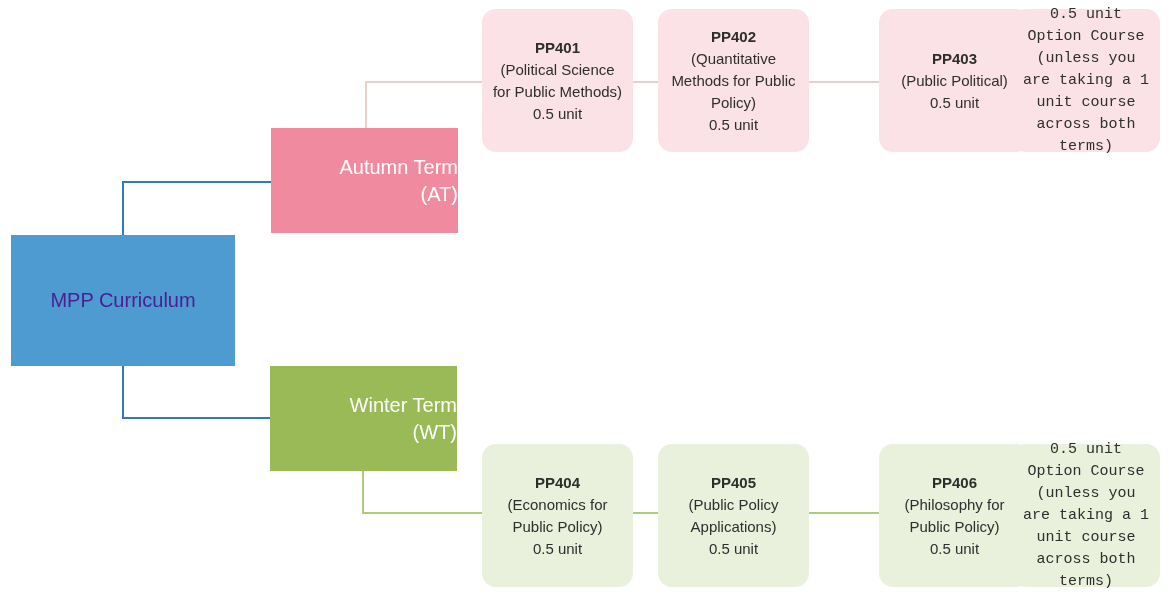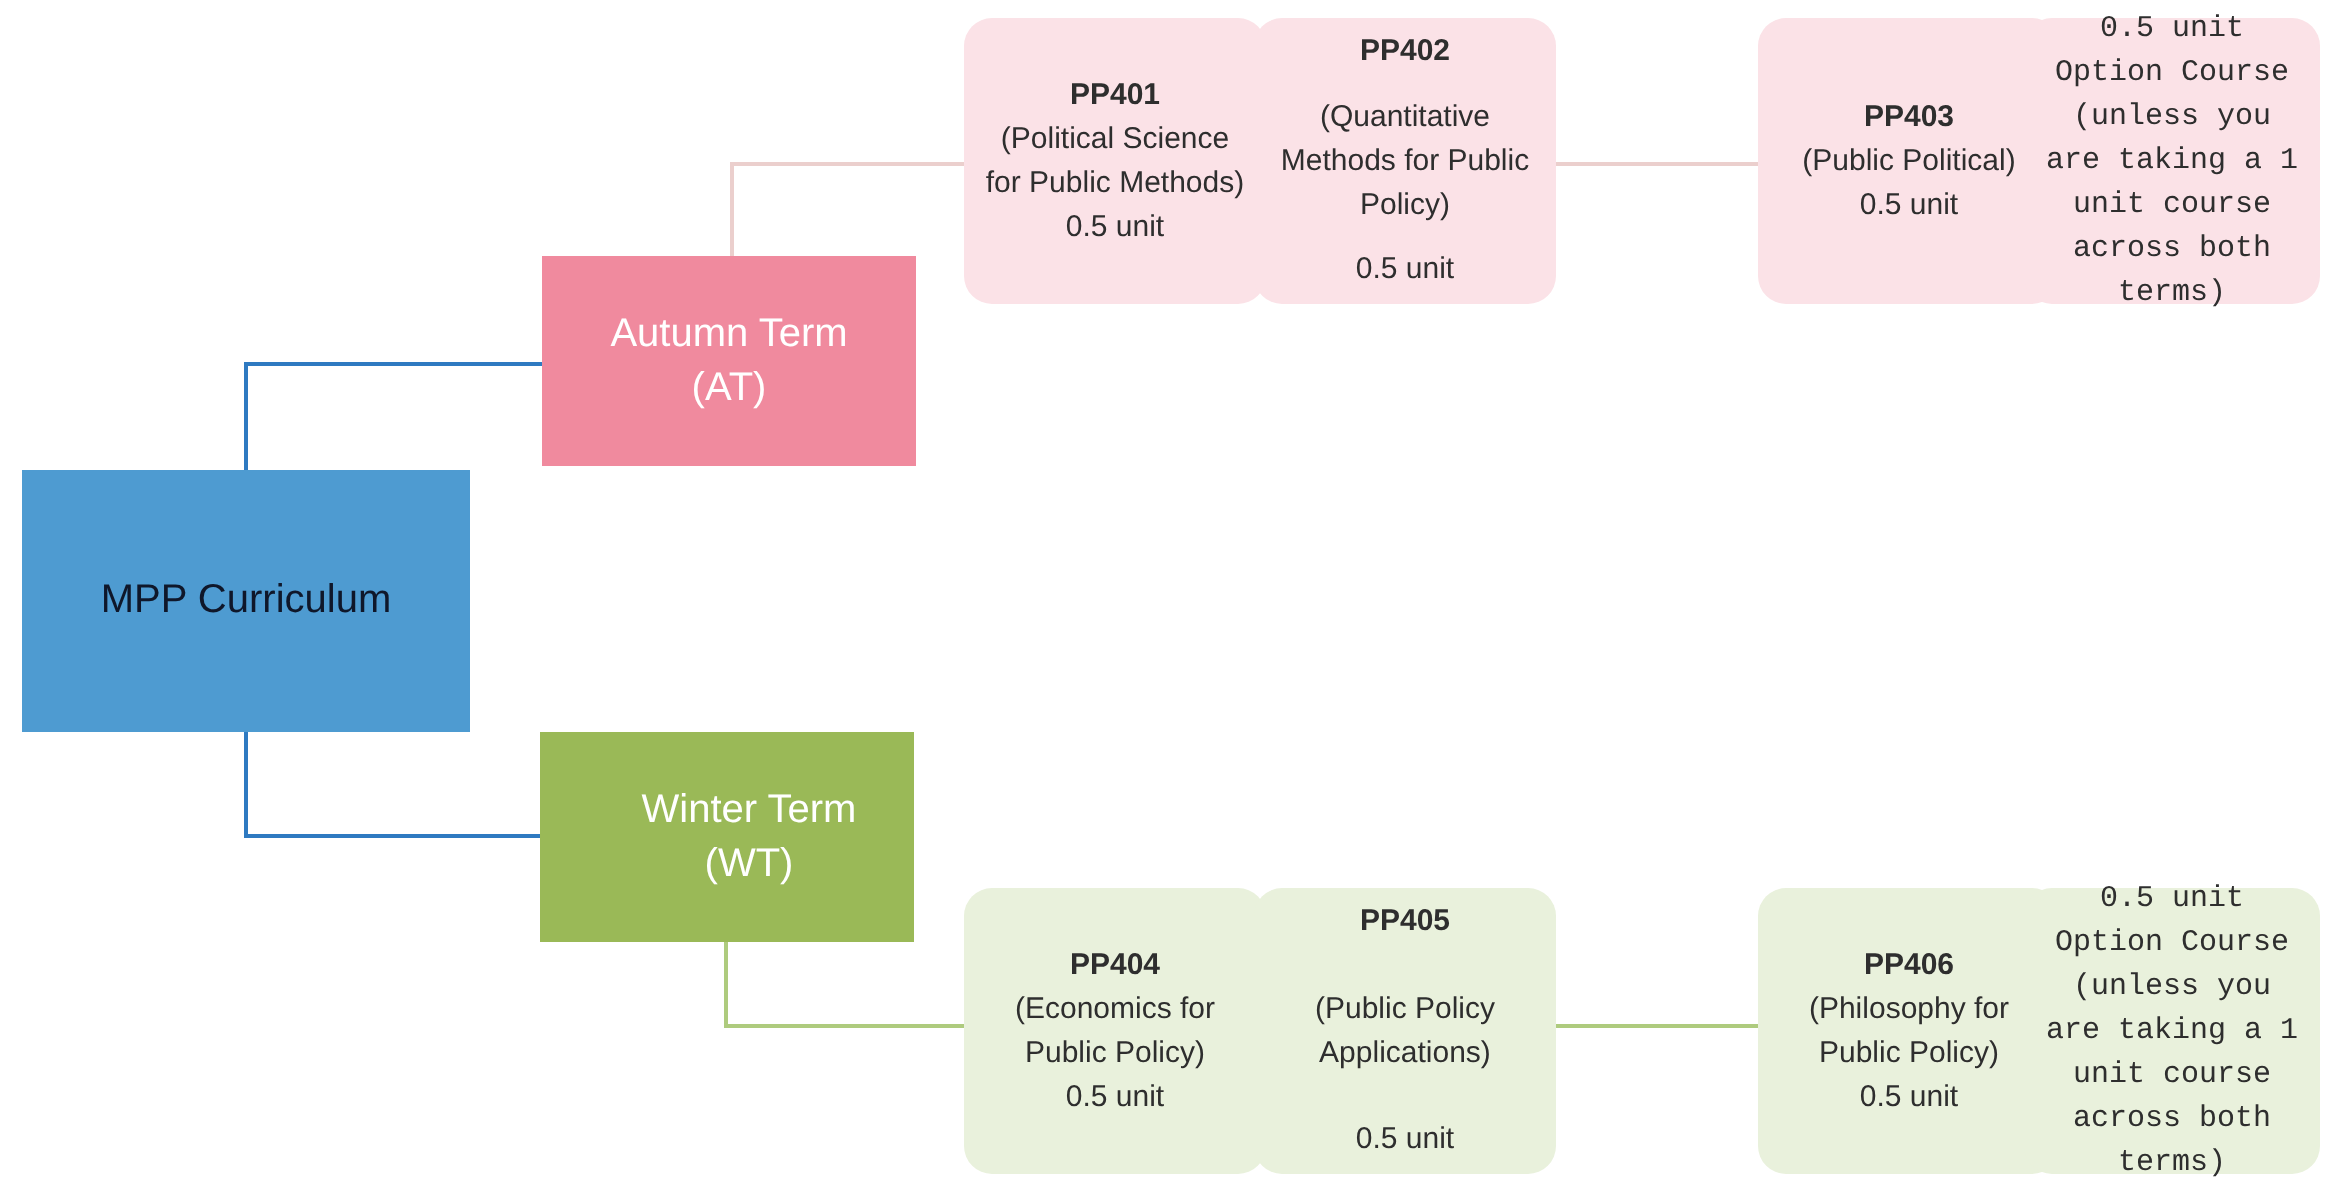--- a/index.html
+++ b/index.html
@@ -28,49 +28,50 @@
   .connector { position: absolute; z-index: 1; }
   .conn-blue  { background: var(--line-blue); }
   .conn-pink  { background: var(--line-pink); }
   .conn-green { background: var(--line-green); }
 
   .node { position: absolute; z-index: 2; display: flex; align-items: center; justify-content: center; text-align: center; }
 
   .root-node {
     left: 11px; top: 235px; width: 224px; height: 131px;
     background: var(--root-blue);
-    color: #0f172a;
+    color: #4c1d95;
     font-size: 20px;
   }
 
   .term-node {
     width: 187px; height: 105px;
     color: #ffffff;
     font-size: 20px;
     line-height: 27px;
     flex-direction: column;
+    align-items: flex-end;
   }
   .term-autumn { left: 271px; top: 128px; background: var(--term-pink); }
   .term-winter { left: 270px; top: 366px; background: var(--term-green); padding-left: 22px; }
 
   .course-node {
     width: 151px; height: 143px;
     border-radius: 14px;
     color: var(--text-dark);
     font-size: 15px;
     line-height: 22px;
     flex-direction: column;
     padding: 6px 8px;
   }
   .course-node.pink  { background: var(--course-pink); }
   .course-node.green { background: var(--course-green); }
   .row-top    { top: 9px; }
   .row-bottom { top: 444px; }
   .col-1 { left: 482px; }
-  .col-2 { left: 627px; justify-content: space-between; }
+  .col-2 { left: 658px; }
   .col-3 { left: 835px; margin-left: 44px; }
   .col-4 { left: 1012px; width: 148px; font-family: Liberation Mono, monospace; }
 
   .course-code { font-weight: bold; }
   .course-name, .course-unit, .option-text { font-weight: normal; }
 </style>
 </head>
 <body>
 
 <div class="canvas">

